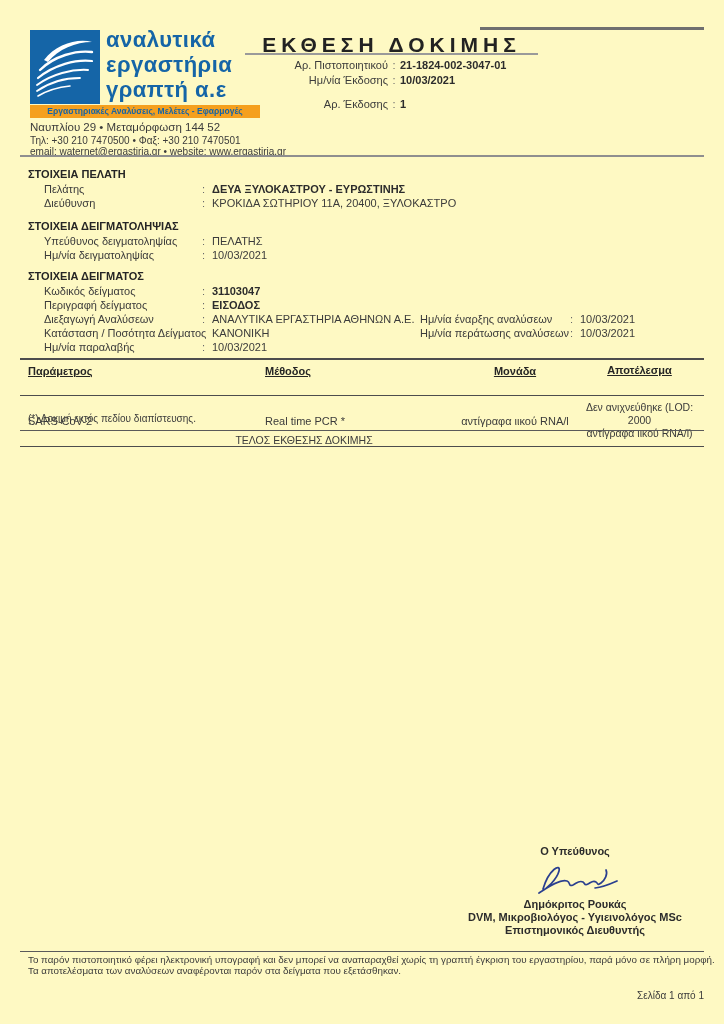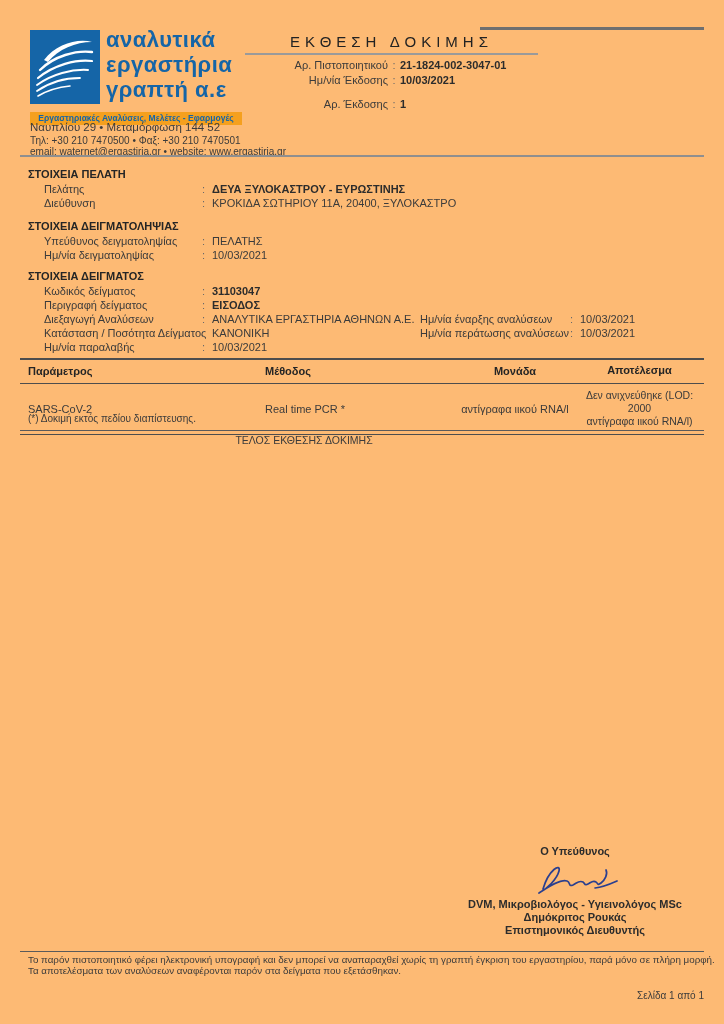--- a/index.html
+++ b/index.html
@@ -1,39 +1,39 @@
 <!DOCTYPE html>
 <html><head>
 <meta charset="utf-8">
 <style>
   html,body{margin:0;padding:0;background:#e8e8e8;}
   #page{
     position:relative;
     width:724px;height:1024px;
-    background:#fdba74;
+    background:#fef9c3;
     font-family:"Liberation Sans", sans-serif;
     color:#3b3b3b;
     overflow:hidden;
   }
   
   #logo-square{position:absolute;left:30px;top:30px;width:70px;height:74px;background:#1565a7;}
   #logo-text{position:absolute;left:106px;top:27px;color:#1565a7;font-weight:bold;
     font-size:22px;line-height:25px;letter-spacing:0.5px;}
-  #logo-banner{position:absolute;left:30px;top:112px;width:212px;height:13px;background:#f5a01e;
+  #logo-banner{position:absolute;left:30px;top:105px;width:230px;height:13px;background:#f5a01e;
     color:#1565a7;font-weight:bold;font-size:8.5px;line-height:13px;text-align:center;white-space:nowrap;}
   .addr{position:absolute;left:30px;white-space:nowrap;}
   #addr1{top:121px;font-size:11.5px;}
   #addr2{top:135px;font-size:10px;}
   #addr3{top:146px;font-size:10px;}
   #rule-header{position:absolute;left:20px;top:155px;width:684px;height:2px;background:#8f8f8f;}
 
   
   #title-topline{position:absolute;left:480px;top:27px;width:224px;height:3px;background:#6f6f6f;}
   #report-title{position:absolute;left:245px;top:33px;width:293px;text-align:center;
-    font-size:15px;font-weight:normal;letter-spacing:5px;color:#222;white-space:nowrap;}
+    font-size:21px;font-weight:bold;letter-spacing:5px;color:#222;white-space:nowrap;}
   #title-underline{position:absolute;left:245px;top:53px;width:293px;height:2px;background:#9a9a9a;}
   .cert-row{position:absolute;left:238px;font-size:11px;white-space:nowrap;}
   .cert-row .k{display:inline-block;width:150px;text-align:right;}
   .cert-row .c{display:inline-block;width:12px;text-align:center;color:#6a6a6a;}
   .cert-row .v{font-weight:bold;color:#2c2c2c;}
   #cert1{top:59px;} #cert2{top:74px;} #cert3{top:98px;}
 
   
   .sec-head{position:absolute;left:28px;font-size:11px;font-weight:bold;color:#252525;white-space:nowrap;}
   .kv{position:absolute;left:28px;font-size:11px;white-space:nowrap;}
@@ -42,21 +42,21 @@
   .kv-r{position:absolute;left:420px;font-size:11px;white-space:nowrap;}
   .kv-r .k{display:inline-block;width:150px;}
   .kv-r .c{display:inline-block;width:10px;color:#6a6a6a;}
   .bold .v{font-weight:bold;color:#2c2c2c;}
 
   
   #rtable{position:absolute;left:20px;top:358px;width:684px;
     border-top:2px solid #4d4d4d;border-bottom:1px solid #4d4d4d;font-size:11px;}
   .trow{display:grid;grid-template-columns:245px 190px 120px 1fr;align-items:center;}
   #rtable .thead{border-bottom:1px solid #4d4d4d;font-weight:bold;color:#252525;
-    padding:4px 0 6px 0;}
+    padding:4px 0 18px 0;text-decoration:underline;}
   #rtable .tbody{padding:5px 0 6px 0;}
   .tc1{padding-left:8px;text-align:left;}
   .tc2{text-align:left;}
   .tc3{text-align:center;}
   .tc4{text-align:center;font-size:10.5px;line-height:13px;}
   .thead .tc4{font-size:11px;}
   #footnote{position:absolute;left:28px;top:413px;font-size:10px;white-space:nowrap;}
   #end-line{position:absolute;left:20px;top:430px;width:684px;height:1px;background:#5a5a5a;}
   #end-text{position:absolute;left:0;top:434px;width:608px;text-align:center;font-size:10.5px;}
 
@@ -170,22 +170,22 @@
   </div>
   <div id="footnote">(*) Δοκιμή εκτός πεδίου διαπίστευσης.</div>
   <div id="end-line"></div>
   <div id="end-text">ΤΕΛΟΣ ΕΚΘΕΣΗΣ ΔΟΚΙΜΗΣ</div>
 
   <div id="sig-block">
     <div>Ο Υπεύθυνος</div>
     <svg id="sig-image" width="92" height="36" viewBox="0 0 92 36">
       <path d="M14,28 C20,8 32,2 30,10 C28,18 18,28 10,32 C22,24 32,18 38,20 C42,21.5 39,26 44,24 C48,22 50,19 54,21 C56,22 55,25 59,23 C62,21.5 64,19 67,21 C69,22 68,25 72,22 C76,19 79,13 77,9 M66,27 C71,26.5 79,24 88,20" stroke="#2a3f8f" stroke-width="1.7" fill="none" stroke-linecap="round" stroke-linejoin="round"></path>
     </svg>
+    <div>Δημόκριτος Ρουκάς</div>
     <div>DVM, Μικροβιολόγος - Υγιεινολόγος MSc</div>
-    <div>Δημόκριτος Ρουκάς</div>
     <div>Επιστημονικός Διευθυντής</div>
   </div>
 
   <div id="footer-line"></div>
   <div id="footer1">Το παρόν πιστοποιητικό φέρει ηλεκτρονική υπογραφή και δεν μπορεί να αναπαραχθεί χωρίς τη γραπτή έγκριση του εργαστηρίου, παρά μόνο σε πλήρη μορφή.</div>
   <div id="footer2">Τα αποτελέσματα των αναλύσεων αναφέρονται παρόν στα δείγματα που εξετάσθηκαν.</div>
   <div id="page-indicator">Σελίδα 1 από 1</div>
 
 </div>
 

